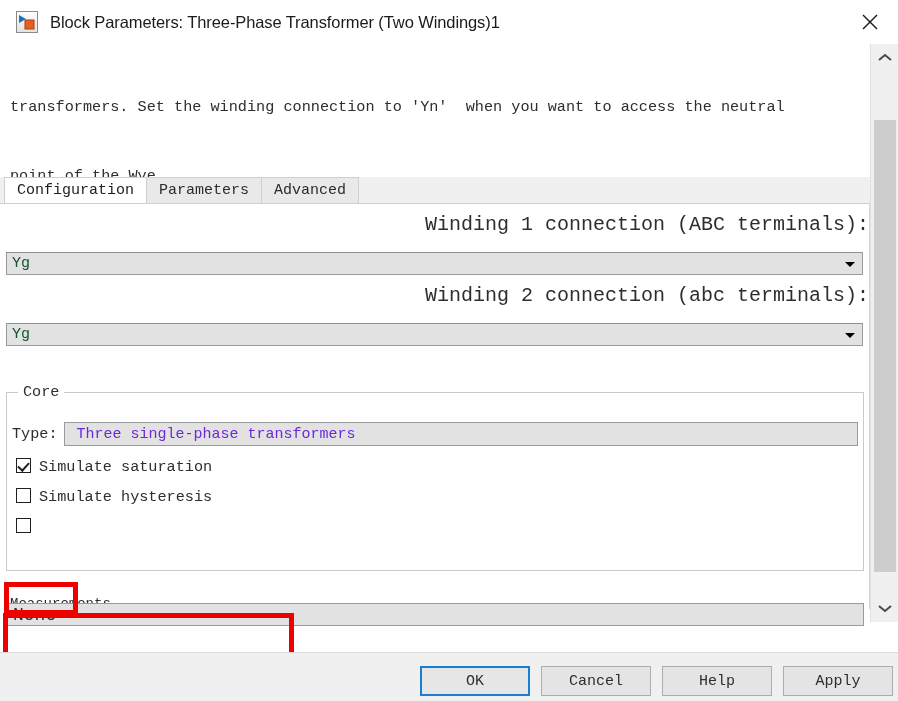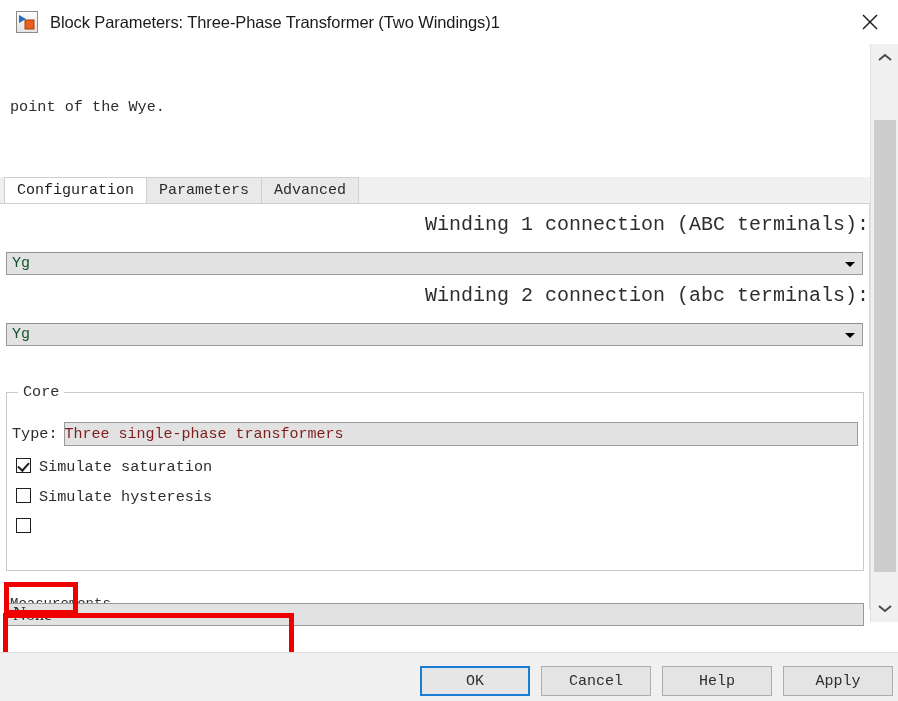--- a/index.html
+++ b/index.html
@@ -218,22 +218,22 @@
     background: #e2e2e2;
     border: 1px solid #9a9a9a;
     box-sizing: border-box;
     display: flex;
     align-items: center;
     margin-right: 6px;
   }
   .type-combo .val {
     font-family: "Liberation Mono", "DejaVu Sans Mono", monospace;
     font-size: 15px;
-    color: #7f1d1d;
-    padding-left: 0;
+    color: #6d28d9;
+    padding-left: 12px;
     white-space: nowrap;
   }
 
   .checks {
     position: absolute;
     left: 10px; top: 66px;
   }
   .check-row {
     display: flex;
     align-items: flex-start;
@@ -285,21 +285,21 @@
     left: 6px; top: 399px;
     width: 858px;
     height: 23px;
     background: #e2e2e2;
     border: 1px solid #9a9a9a;
     box-sizing: border-box;
     display: flex;
     align-items: center;
   }
   .meas-combo .val {
-    font-family: Liberation Serif, serif;
+    font-family: Liberation Mono, monospace;
     font-size: 18px;
     color: #2e2e2e;
     padding-left: 6px;
   }
 
   
   .annot {
     position: absolute;
     border: 5px solid #ee0000;
     box-sizing: border-box;
@@ -384,20 +384,21 @@
       <svg width="20" height="20" viewBox="0 0 20 20">
         <line x1="3" y1="3" x2="17" y2="17" stroke="#1b1b1b" stroke-width="1.4"></line>
         <line x1="17" y1="3" x2="3" y2="17" stroke="#1b1b1b" stroke-width="1.4"></line>
       </svg>
     </div>
   </div>
 
   <div class="content-area">
 
     <div class="desc">
+      <p>transformers. Set the winding connection to 'Yn'  when you want to access the neutral</p>
       <p>point of the Wye.</p>
       <div class="gap"></div>
       <p>Click the Apply or the OK button after a change to the Units popup to confirm the</p>
       <p>conversion of parameters.</p>
     </div>
 
     <div class="tabstrip">
       <div class="tab active">Configuration</div>
       <div class="tab">Parameters</div>
       <div class="tab">Advanced</div>

